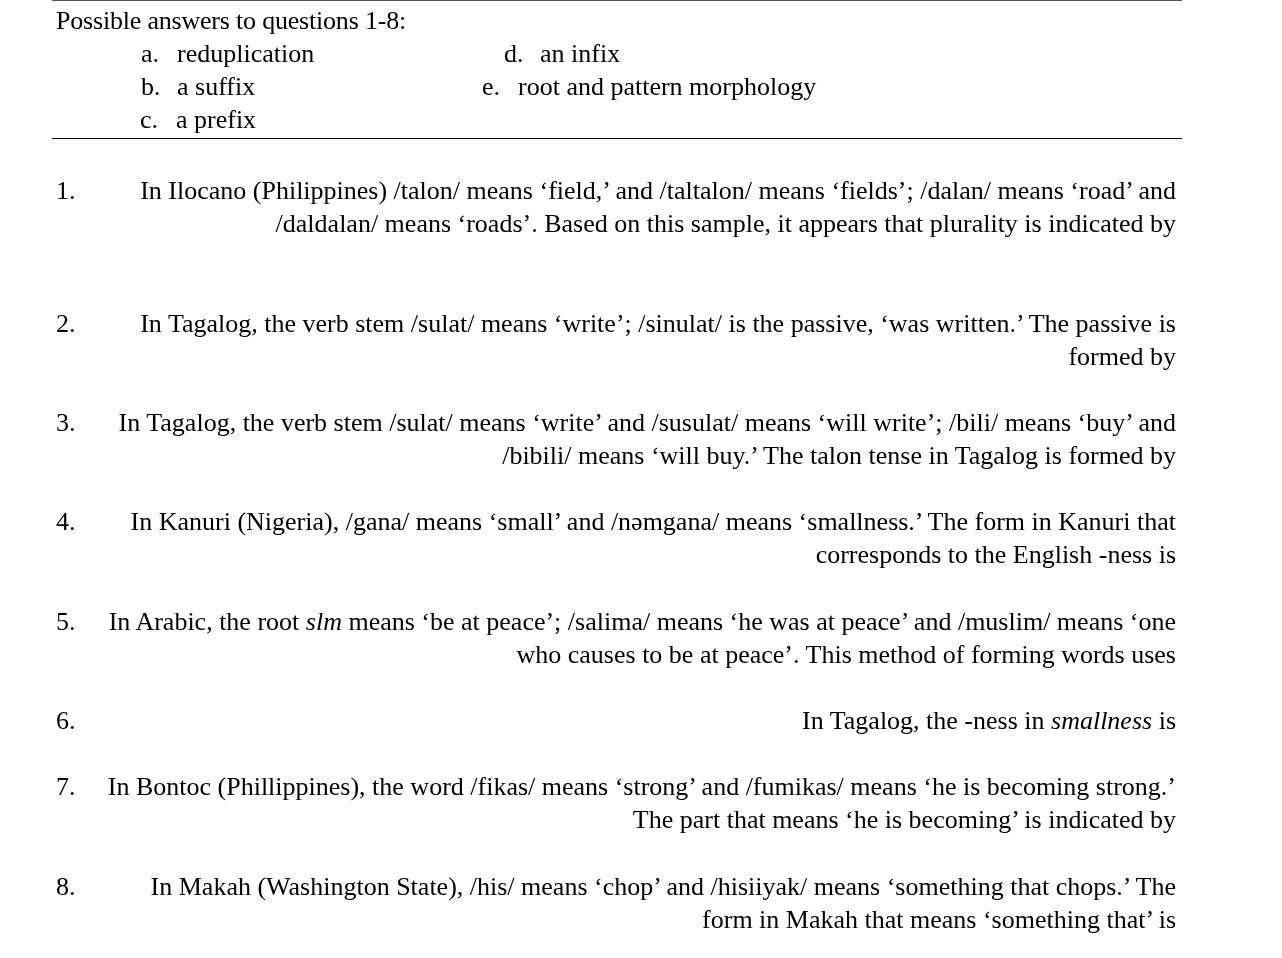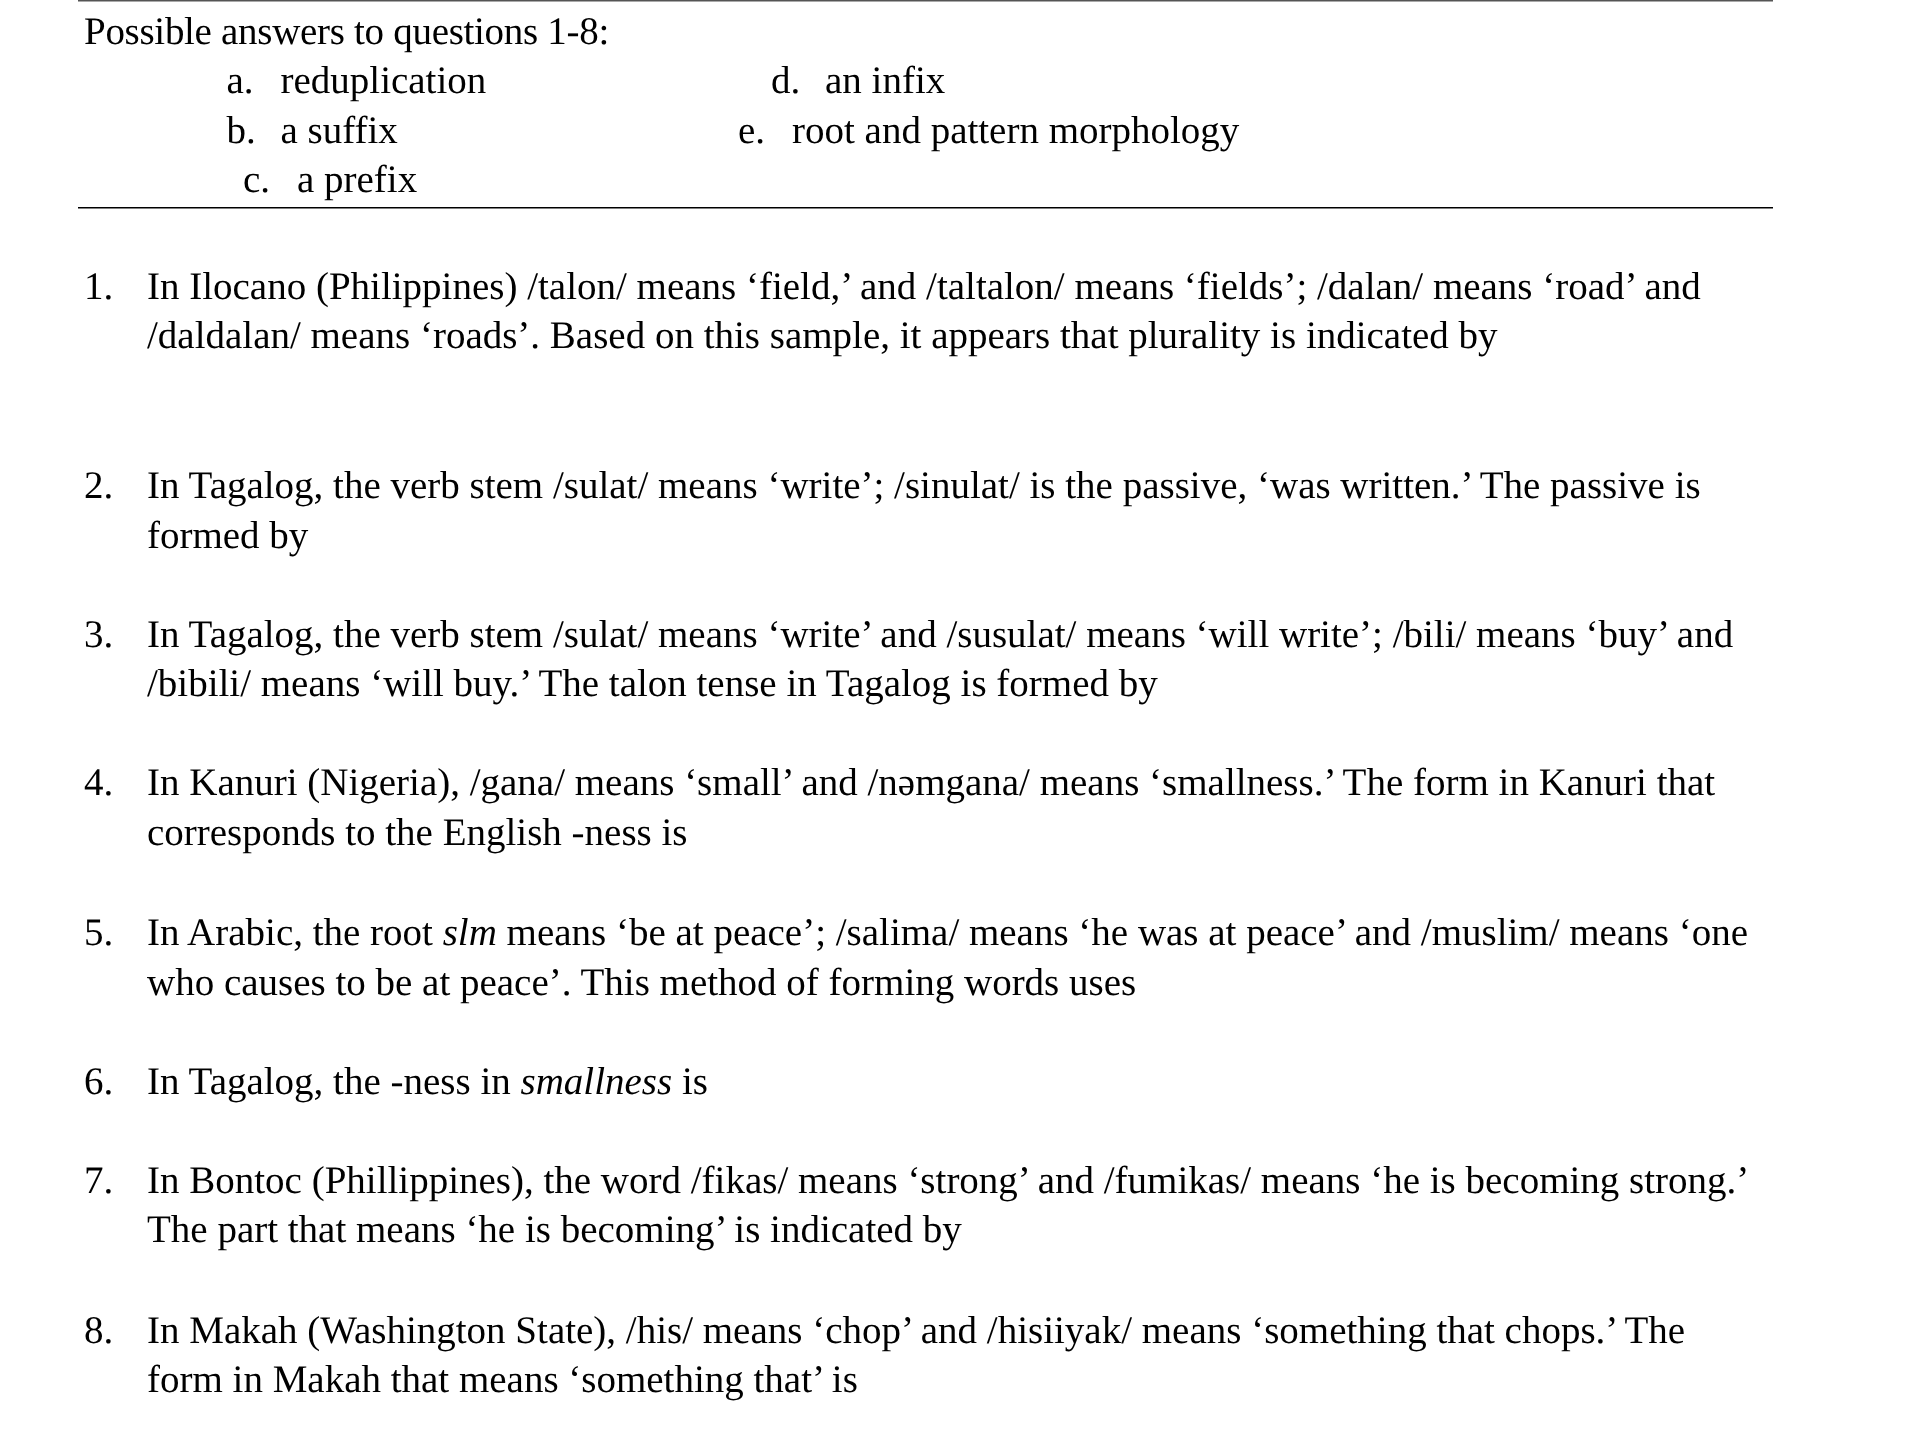--- a/index.html
+++ b/index.html
@@ -4,41 +4,41 @@
 <style>
   html, body { margin: 0; padding: 0; background: #ffffff; }
   body {
     width: 1282px; height: 958px; position: relative; overflow: hidden;
     font-family: "Liberation Serif", serif; color: #000; font-size: 26px;
   }
   .rule { position: absolute; left: 52px; width: 1130px; height: 1px; background: #000; }
   .rule.top { top: 0px; background: #555; }
   .rule.bottom { top: 138px; }
   .header { position: absolute; left: 56px; top: 5px; line-height: 32px; letter-spacing: -0.2px; }
-  .opt { position: absolute; line-height: 32px; white-space: nowrap; margin-left: 10px; }
+  .opt { position: absolute; line-height: 32px; white-space: nowrap; }
   .opt .ltr { display: inline-block; width: 36px; }
   .q { position: absolute; left: 56px; width: 1120px; line-height: 33px; }
   .q .num { position: absolute; left: 0; top: 0; }
-  .q .text { margin-left: 42px; display: block; }
+  .q .text { margin-left: 42px; display: block; text-align: right; }
   i { }
 </style>
 </head>
 <body>
 
 <div class="rule top"></div>
 
 <div class="header">Possible answers to questions 1-8:</div>
 
 <div class="opt" style="left:141px; top:38px;">
   <span class="ltr">a.</span><span>reduplication</span>
 </div>
 <div class="opt" style="left:141px; top:71px;font-family:Liberation Serif, serif;">
   <span class="ltr">b.</span><span>a suffix</span>
 </div>
-<div class="opt" style="left:152px; top:104px;font-family:Liberation Serif, serif;">
+<div class="opt" style="left:140px; top:104px;font-family:Liberation Serif, serif;">
   <span class="ltr">c.</span><span>a prefix</span>
 </div>
 <div class="opt" style="left:504px; top:38px;">
   <span class="ltr">d.</span><span>an infix</span>
 </div>
 <div class="opt" style="left:482px; top:71px;">
   <span class="ltr">e.</span><span>root and pattern morphology</span>
 </div>
 
 <div class="rule bottom"></div>

